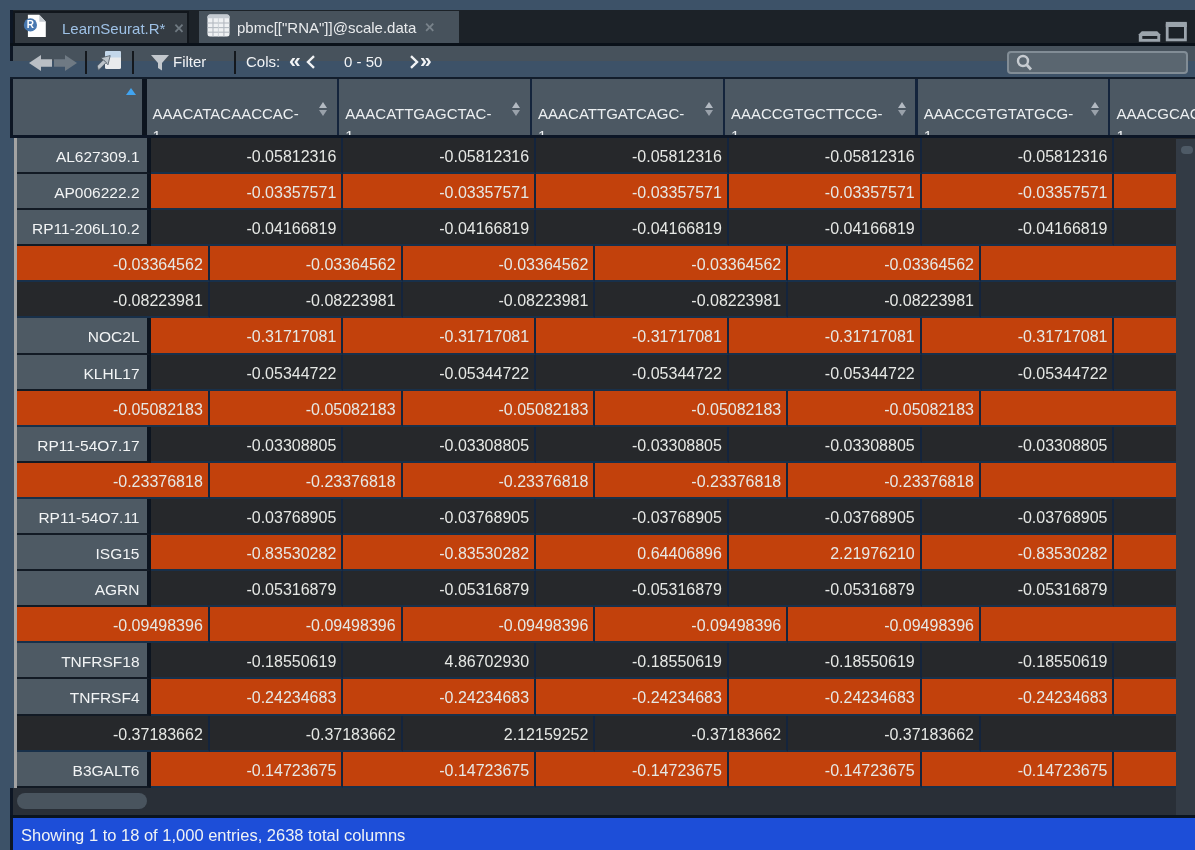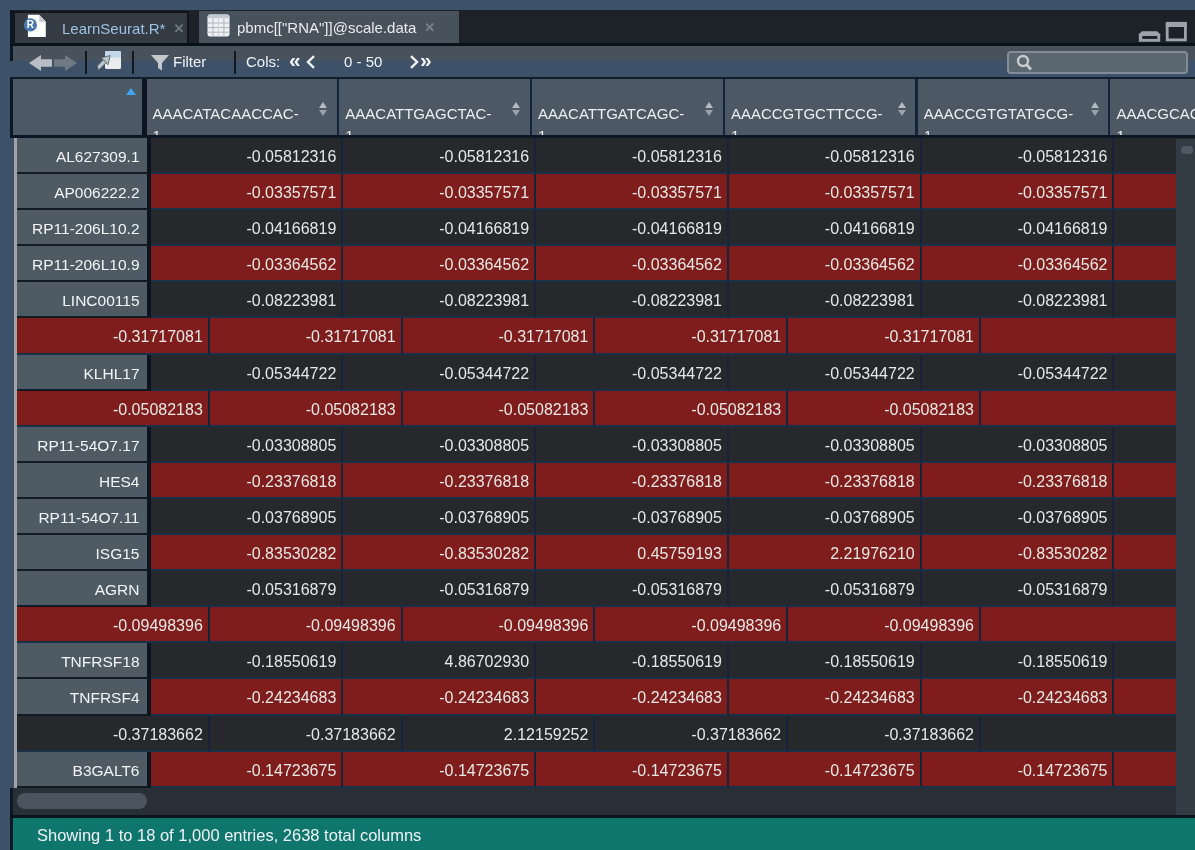--- a/index.html
+++ b/index.html
@@ -35,27 +35,27 @@
 #toolline{position:absolute;left:10px;right:0;top:77.2px;height:3.2px;background:#121D2B}
 
 #grid{position:absolute;left:14px;top:138px;width:1185px;height:776px;overflow:hidden;border-left:3px solid #a3a3a3}
 .row{display:flex;height:36.1px}
 .rn{width:133.5px;background:#4E5A64;color:#F2F4F5;font-size:15.5px;text-align:right;
   padding-right:7px;line-height:38.5px;border-right:4.5px solid #0C141F;border-bottom:2.6px solid #121A24;overflow:hidden}
 .c{width:192.8px;color:#E6E8E5;font-size:16px;text-align:right;padding-right:5px;line-height:38.5px;
   border-right:2.4px solid #14243C;border-bottom:2.6px solid #18304A;overflow:hidden}
 .c6{flex:1;border-bottom:2.6px solid #18304A}
 .odd{background:#26282B}
-.even{background:#7f1d1d}
+.even{background:#c2410c}
 
 #hstrip{position:absolute;left:10px;right:0;top:788px;height:27px;background:#292F37;border-left:3px solid #0D1624}
 #hthumb{position:absolute;left:4px;top:5px;width:130px;height:16px;background:#49545E;border-radius:8px}
 #botline{position:absolute;left:10px;right:0;top:815px;height:3px;background:#0A141F}
-#status{position:absolute;left:10px;right:0;top:818px;height:32px;background:#0f766e;border-left:3px solid #0D1624;
-  color:#EFF2F4;font-size:16.5px;line-height:35px;padding-left:24px}
+#status{position:absolute;left:10px;right:0;top:818px;height:32px;background:#1d4ed8;border-left:3px solid #0D1624;
+  color:#EFF2F4;font-size:16.5px;line-height:35px;padding-left:8px}
 
 #vscroll{position:absolute;left:1176px;top:139px;width:19px;height:676px;background:#333B45}
 #vthumb{position:absolute;left:5px;top:7px;width:12px;height:8px;background:#4E5A66;border-radius:4px}
 </style></head>
 <body>
 <div id="root">
   <div id="tabbar">
     <div class="tab" id="tab1">
       <svg width="28" height="26" viewBox="0 0 28 26" style="margin-left:7px;position:relative;top:-2.2px">
         <path d="M5.9 1.8 L17.3 1.8 L23.8 8.8 L23.8 24.1 L5.9 24.1 Z" fill="#FDFEFE"></path>
@@ -202,38 +202,37 @@
 <div class="row">
         <div class="rn">RP11-206L10.2</div>
         <div class="c odd">-0.04166819</div>
         <div class="c odd">-0.04166819</div>
         <div class="c odd">-0.04166819</div>
         <div class="c odd">-0.04166819</div>
         <div class="c odd">-0.04166819</div>
         <div class="c6 odd"></div>
       </div>
 <div class="row">
-        <div class="rn">RP11-206L10.9</div>
-        <div class="c even">-0.03364562</div>
-        <div class="c even">-0.03364562</div>
-        <div class="c even">-0.03364562</div>
-        <div class="c even">-0.03364562</div>
-        <div class="c even">-0.03364562</div>
-        <div class="c6 even"></div>
-      </div>
-<div class="row">
-        <div class="rn">LINC00115</div>
-        <div class="c odd">-0.08223981</div>
-        <div class="c odd">-0.08223981</div>
-        <div class="c odd">-0.08223981</div>
-        <div class="c odd">-0.08223981</div>
-        <div class="c odd">-0.08223981</div>
-        <div class="c6 odd"></div>
-      </div>
-<div class="row">
+        <div class="c even">-0.03364562</div>
+        <div class="c even">-0.03364562</div>
+        <div class="c even">-0.03364562</div>
+        <div class="c even">-0.03364562</div>
+        <div class="c even">-0.03364562</div>
+        <div class="c6 even"></div>
+      </div>
+<div class="row">
+        <div class="c odd">-0.08223981</div>
+        <div class="c odd">-0.08223981</div>
+        <div class="c odd">-0.08223981</div>
+        <div class="c odd">-0.08223981</div>
+        <div class="c odd">-0.08223981</div>
+        <div class="c6 odd"></div>
+      </div>
+<div class="row">
+        <div class="rn">NOC2L</div>
         <div class="c even">-0.31717081</div>
         <div class="c even">-0.31717081</div>
         <div class="c even">-0.31717081</div>
         <div class="c even">-0.31717081</div>
         <div class="c even">-0.31717081</div>
         <div class="c6 even"></div>
       </div>
 <div class="row">
         <div class="rn">KLHL17</div>
         <div class="c odd">-0.05344722</div>
@@ -254,42 +253,41 @@
 <div class="row">
         <div class="rn">RP11-54O7.17</div>
         <div class="c odd">-0.03308805</div>
         <div class="c odd">-0.03308805</div>
         <div class="c odd">-0.03308805</div>
         <div class="c odd">-0.03308805</div>
         <div class="c odd">-0.03308805</div>
         <div class="c6 odd"></div>
       </div>
 <div class="row">
-        <div class="rn">HES4</div>
         <div class="c even">-0.23376818</div>
         <div class="c even">-0.23376818</div>
         <div class="c even">-0.23376818</div>
         <div class="c even">-0.23376818</div>
         <div class="c even">-0.23376818</div>
         <div class="c6 even"></div>
       </div>
 <div class="row">
         <div class="rn">RP11-54O7.11</div>
         <div class="c odd">-0.03768905</div>
         <div class="c odd">-0.03768905</div>
         <div class="c odd">-0.03768905</div>
         <div class="c odd">-0.03768905</div>
         <div class="c odd">-0.03768905</div>
         <div class="c6 odd"></div>
       </div>
 <div class="row">
         <div class="rn">ISG15</div>
         <div class="c even">-0.83530282</div>
         <div class="c even">-0.83530282</div>
-        <div class="c even">0.45759193</div>
+        <div class="c even">0.64406896</div>
         <div class="c even">2.21976210</div>
         <div class="c even">-0.83530282</div>
         <div class="c6 even"></div>
       </div>
 <div class="row">
         <div class="rn">AGRN</div>
         <div class="c odd">-0.05316879</div>
         <div class="c odd">-0.05316879</div>
         <div class="c odd">-0.05316879</div>
         <div class="c odd">-0.05316879</div>

